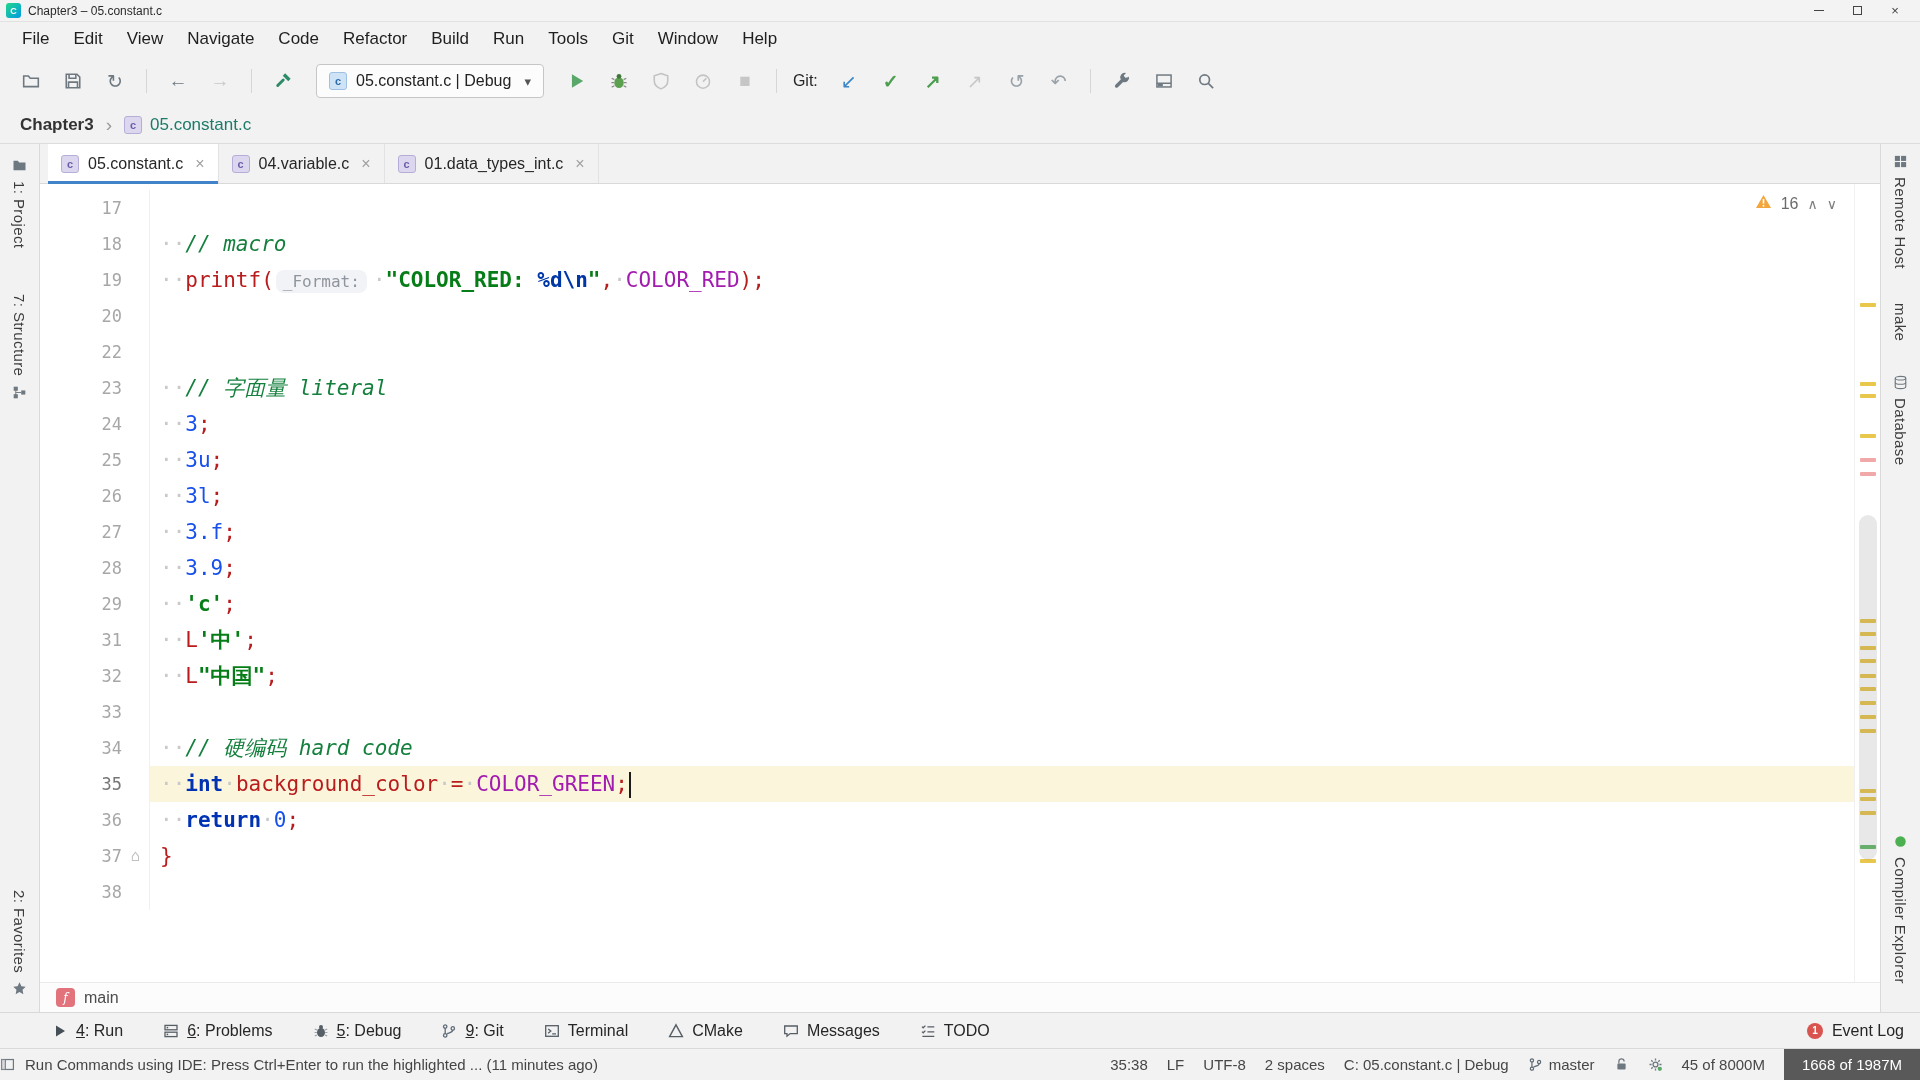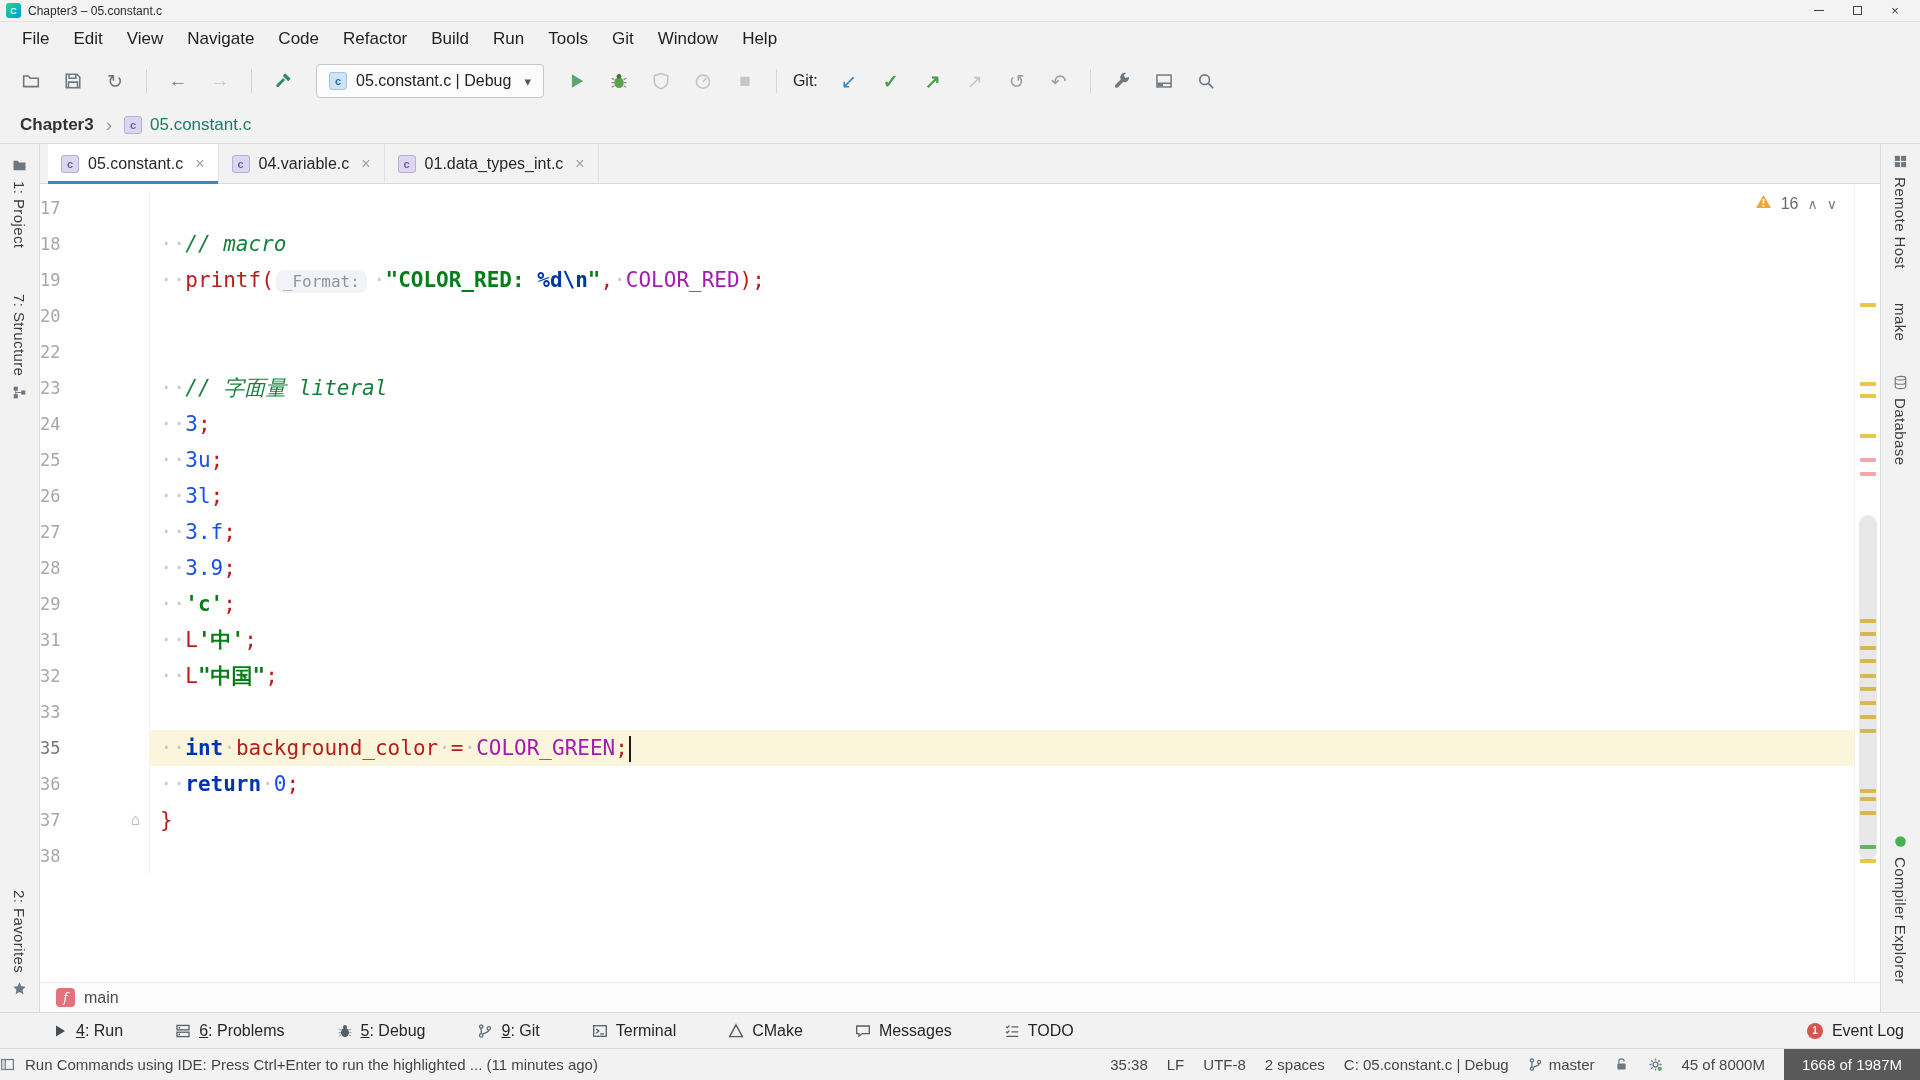--- a/index.html
+++ b/index.html
@@ -57,21 +57,21 @@
   .tabbar{height:40px;flex:0 0 40px;background:#f2f2f2;display:flex;align-items:stretch;padding-left:8px;border-bottom:1px solid #d9d9d9;}
   .tab{display:flex;align-items:center;gap:9px;padding:0 13px;font-size:16px;color:#262626;border-right:1px solid #e2e2e2;position:relative;}
   .tab.active{background:#ffffff;}
   .tab.active::after{content:"";position:absolute;left:0;right:0;bottom:-1px;height:3px;background:#4083c9;}
   .tab-close{color:#a0a0a0;font-size:16px;margin-left:3px;}
 
   
   .editor{flex:1;min-height:0;position:relative;background:#fff;display:flex;}
   .code-scroll{flex:1;padding-top:6px;overflow:hidden;min-width:0;}
   .code-line{display:flex;height:36px;line-height:36px;font-family:"DejaVu Sans Mono",monospace;font-size:21px;}
-  .lncell{flex:0 0 82px;width:82px;text-align:left;color:#a7a7a7;font-size:17px;}
+  .lncell{flex:0 0 82px;width:82px;text-align:right;color:#a7a7a7;font-size:17px;}
   .iconcol{flex:0 0 28px;width:28px;border-right:1px solid #f1f1f1;color:#c0c0c0;font-size:16px;text-align:center;}
   .codecell{flex:1;padding-left:10px;white-space:pre;color:#080808;}
   .code-line.current .codecell{background:#fbf5dc;}
   .code-line.current .lncell{color:#767676;}
   .caret{display:inline-block;width:2px;height:26px;background:#1b1b1b;vertical-align:middle;margin-left:1px;}
 
   .tk-c{color:#15803d;font-style:italic;}
   .tk-k{color:#0033b3;font-weight:bold;}
   .tk-s{color:#067d17;font-weight:bold;}
   .tk-n{color:#1750eb;}
@@ -413,20 +413,25 @@
             </div>
             <div class="code-line">
               <span class="lncell">32</span>
               <span class="iconcol"></span>
               <span class="codecell"><span class="tk-w">··</span><span class="tk-p">L</span><span class="tk-s">"中国"</span><span class="tk-p">;</span></span>
             </div>
             <div class="code-line">
               <span class="lncell">33</span>
               <span class="iconcol"></span>
               <span class="codecell"></span>
+            </div>
+            <div class="code-line">
+              <span class="lncell">34</span>
+              <span class="iconcol"></span>
+              <span class="codecell"><span class="tk-w">··</span><span class="tk-c">// 硬编码 hard code</span></span>
             </div>
             <div class="code-line current">
               <span class="lncell">35</span>
               <span class="iconcol"></span>
               <span class="codecell"><span class="tk-w">··</span><span class="tk-k">int</span><span class="tk-w">·</span><span class="tk-p">background_color</span><span class="tk-w">·</span><span class="tk-p">=</span><span class="tk-w">·</span><span class="tk-m">COLOR_GREEN</span><span class="tk-p">;</span><span class="caret"></span></span>
             </div>
             <div class="code-line">
               <span class="lncell">36</span>
               <span class="iconcol"></span>
               <span class="codecell"><span class="tk-w">··</span><span class="tk-k">return</span><span class="tk-w">·</span><span class="tk-n">0</span><span class="tk-p">;</span></span>
@@ -517,21 +522,21 @@
             <svg xmlns="http://www.w3.org/2000/svg" viewBox="0 0 16 16">
               <circle cx="8" cy="8" r="5.6" fill="#4caf50"></circle>
             </svg>
           </span>
           <span class="vtext">Compiler Explorer</span>
         </div>
       </div>
   </div>
 
   <div class="twbar">
-    <div style="display:flex;align-items:center;gap:52px;">
+    <div style="display:flex;align-items:center;gap:40px;">
         <div class="tw-item">
           <span>
             <svg xmlns="http://www.w3.org/2000/svg" viewBox="0 0 16 16">
               <path d="M4 2.5 13 8 4 13.5z" fill="#464e56"></path>
             </svg>
           </span>
           <span><u>4</u>: Run</span>
         </div>
         <div class="tw-item">
           <span>

